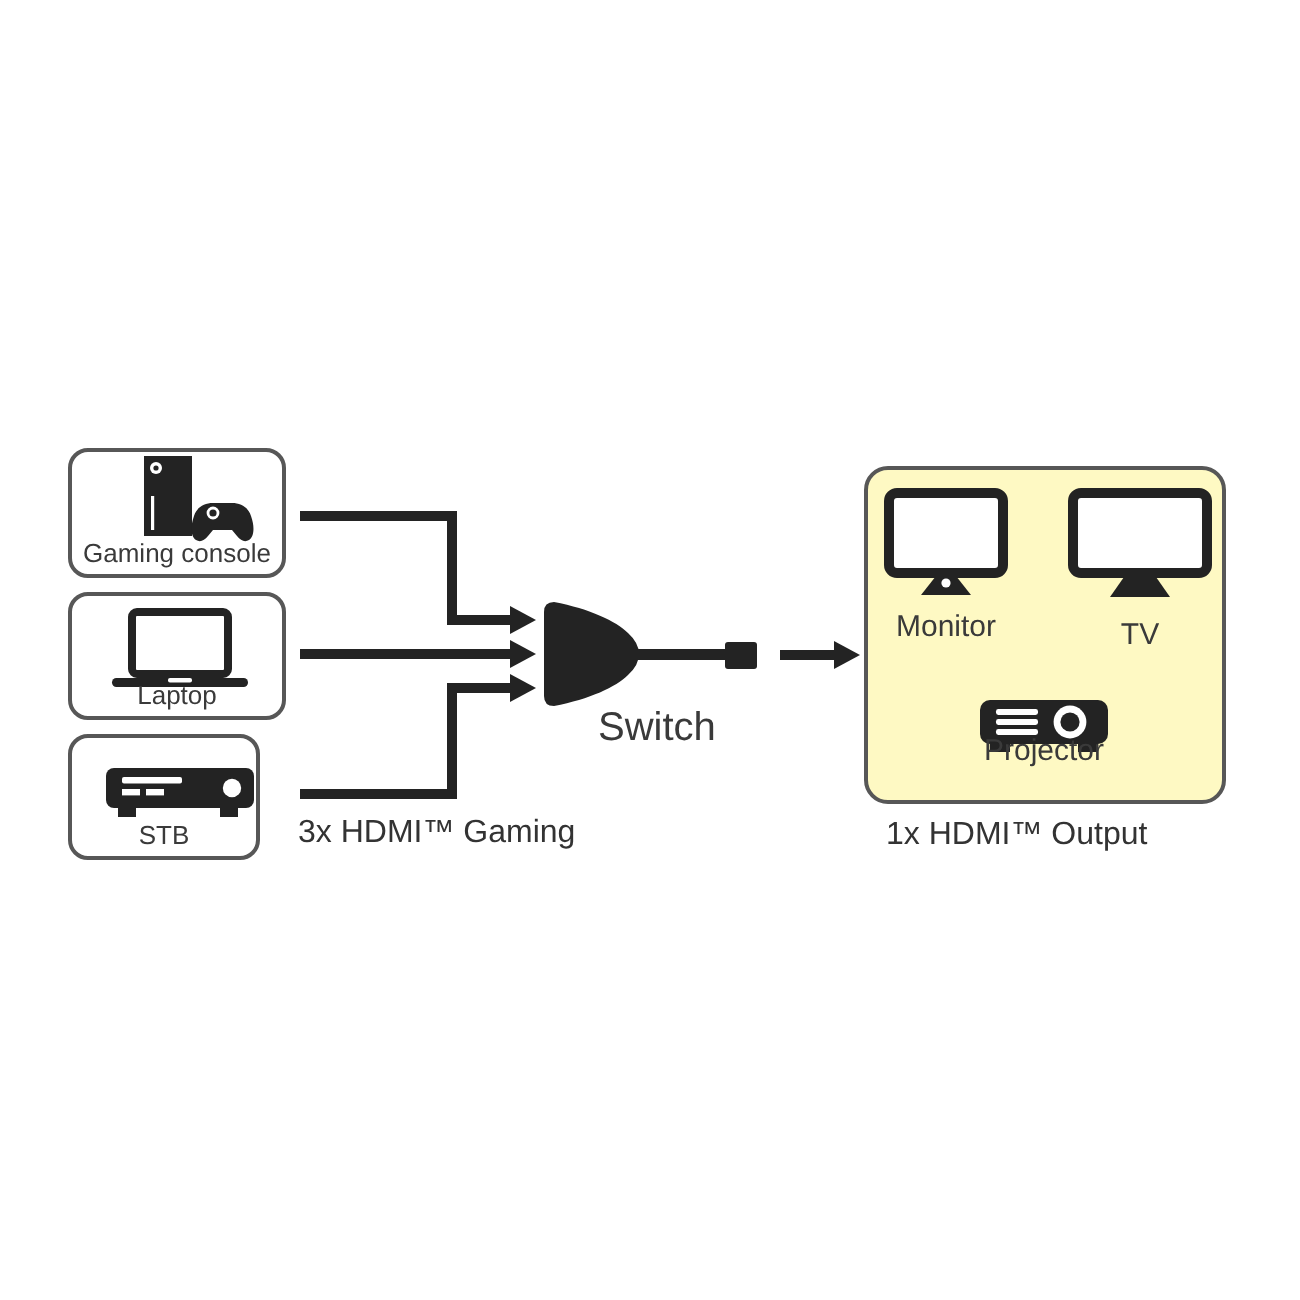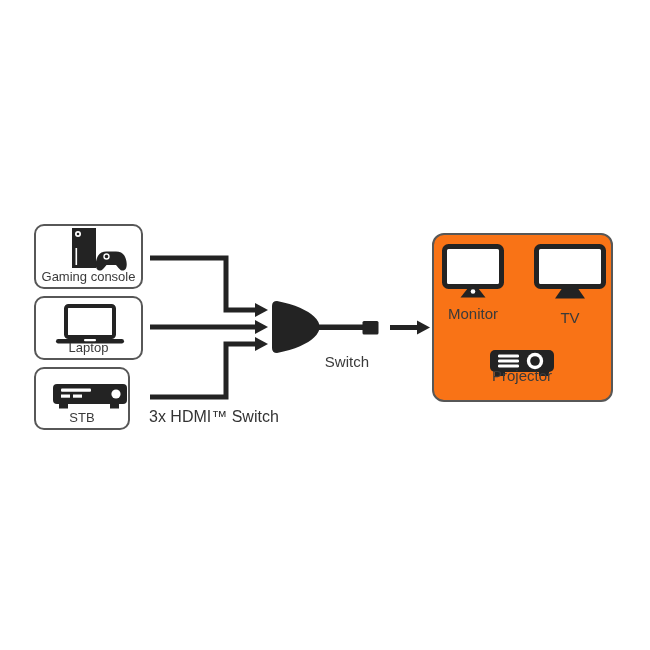--- a/index.html
+++ b/index.html
@@ -21,26 +21,26 @@
     position:absolute;left:0;right:0;bottom:3px;text-align:center;
     font-size:13px;line-height:15px;color:var(--text);white-space:nowrap;
   }
   .out-label{
     position:absolute;text-align:center;font-size:15px;line-height:17px;color:var(--text);white-space:nowrap;
   }
   .caption{
     position:absolute;font-size:16px;line-height:19px;color:#333;white-space:nowrap;
   }
   .switch-label{
-    position:absolute;left:299px;top:353px;width:70px;text-align:right;
-    font-size:15px;color:var(--text);
+    position:absolute;left:299px;top:353px;width:70px;text-align:left;
+    font-size:20px;color:var(--text);
   }
   .output-box{
     position:absolute;left:432px;top:233px;width:181px;height:169px;
-    border:2px solid var(--border);border-radius:12px;background:#f97316;
+    border:2px solid var(--border);border-radius:12px;background:#fef9c3;
   }
   .abs{position:absolute;}
   .icon{color:var(--ink);display:block;}
   svg.overlay{position:absolute;left:0;top:0;pointer-events:none;}
   .wire{stroke:var(--ink);stroke-width:5;fill:none;stroke-linejoin:miter;}
   .solid{fill:var(--ink);stroke:none;}
 </style>
 </head>
 <body>
 
@@ -73,21 +73,21 @@
       <rect x="9" y="5.5" width="30" height="3.2" rx="1" fill="#fff"></rect>
       <rect x="9" y="11.5" width="9" height="3.2" fill="#fff"></rect>
       <rect x="21" y="11.5" width="9" height="3.2" fill="#fff"></rect>
       <circle cx="64" cy="11" r="4.6" fill="#fff"></circle>
       <rect x="7" y="21" width="9" height="4.5" fill="currentColor"></rect>
       <rect x="58" y="21" width="9" height="4.5" fill="currentColor"></rect>
     </svg>
     <div class="device-label">STB</div>
   </div>
 
-  <div class="caption" style="left:149px;top:407px;">3x HDMI™ Switch</div>
+  <div class="caption" style="left:149px;top:407px;">3x HDMI™ Gaming</div>
 
   <svg class="overlay" width="650" height="650" viewBox="0 0 650 650">
 
     <polyline class="wire" points="150,258 226,258 226,310 257,310"></polyline>
     <polygon class="solid" points="255,303 268,310 255,317"></polygon>
 
     <polyline class="wire" points="150,327 257,327"></polyline>
     <polygon class="solid" points="255,320 268,327 255,334"></polygon>
 
     <polyline class="wire" points="150,397 226,397 226,344 257,344"></polyline>
@@ -127,14 +127,15 @@
       <circle cx="46" cy="13" r="4.8" fill="currentColor"></circle>
       <rect x="9" y="6.5" width="21" height="3" rx="1.2" fill="#fff"></rect>
       <rect x="9" y="11.5" width="21" height="3" rx="1.2" fill="#fff"></rect>
       <rect x="9" y="16.5" width="21" height="3" rx="1.2" fill="#fff"></rect>
       <rect x="6" y="24" width="10" height="4" fill="currentColor"></rect>
       <rect x="50" y="24" width="10" height="4" fill="currentColor"></rect>
     </svg>
     <div class="out-label" style="left:46px;top:132px;width:84px;">Projector</div>
   </div>
 
+  <div class="caption" style="left:443px;top:408px;">1x HDMI™ Output</div>
 
 </div>
 
 </body></html>

